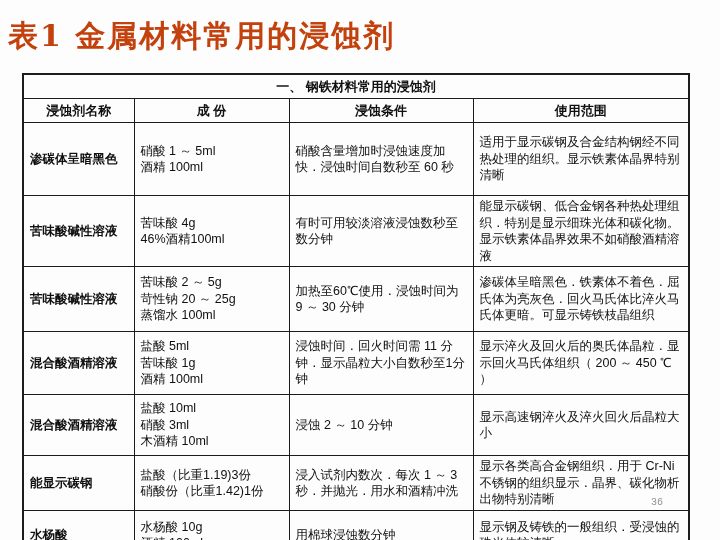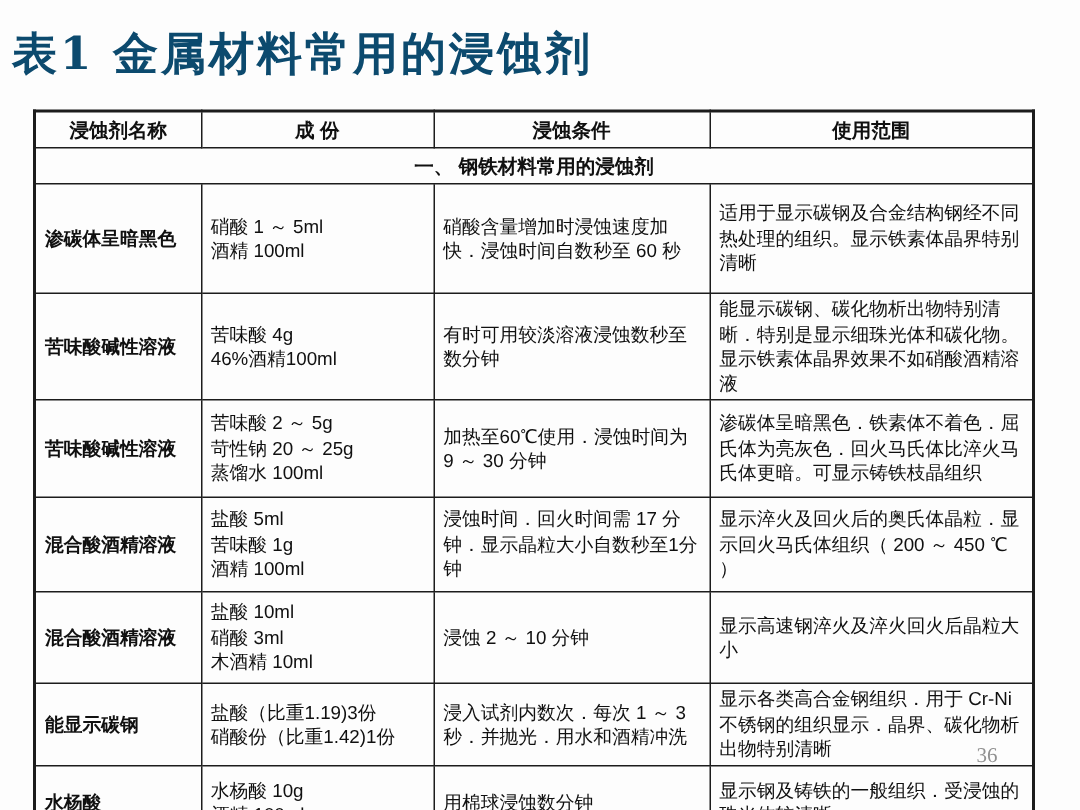--- a/index.html
+++ b/index.html
@@ -3,21 +3,21 @@
 <meta charset="utf-8">
 <style>
   html,body { margin:0; padding:0; }
   body {
     width:720px; height:540px; background:#fdfdfd; position:relative;
     font-family:"Liberation Sans", sans-serif; color:#111; overflow:hidden;
   }
   .page-title {
     position:absolute; top:16px; left:8px;
     font-family:"DejaVu Serif", serif;
-    font-size:30px; font-weight:bold; letter-spacing:2px; color:#0c4a6e;
+    font-size:30px; font-weight:bold; letter-spacing:2px; color:#c2410c;
     white-space:nowrap;
   }
   table.etch {
     position:absolute; top:73px; left:22px;
     width:666px; table-layout:fixed; border-collapse:collapse;
     font-size:12.5px; line-height:1.32; color:#101010;
     border:2px solid #1c1c1c;
   }
   table.etch th, table.etch td {
     border:1px solid #1c1c1c; vertical-align:middle;
@@ -31,73 +31,73 @@
   td.usage { padding-left:8px; padding-right:4px;margin-top:48px; }
   tr.r0 td { height:68px; }
   tr.r1 td { height:63px; }
   tr.r2 td { height:60px; }
   tr.r3 td { height:58px; }
   tr.r4 td { height:56px; }
   tr.r5 td { height:50px; }
   tr.r6 td { height:44px; }
   .page-number {
     position:absolute; left:651px; top:497px;
-    color:#909090; font-size:14px; font-family:Liberation Serif, serif;
+    color:#909090; font-size:10px; font-family:Liberation Mono, monospace;
   }
 </style>
 </head>
 <body>
 
 <div class="page-title">表1 金属材料常用的浸蚀剂</div>
 
 <table class="etch">
   <colgroup>
     <col style="width:111px">
     <col style="width:155px">
     <col style="width:184px">
     <col style="width:216px">
   </colgroup>
   <tbody>
     <tr>
+      <td class="section" colspan="4">一、 钢铁材料常用的浸蚀剂</td>
+    </tr>
+    <tr>
       <th class="hdr">浸蚀剂名称</th>
       <th class="hdr">成 份</th>
       <th class="hdr">浸蚀条件</th>
       <th class="hdr">使用范围</th>
-    </tr>
-    <tr>
-      <td class="section" colspan="4">一、 钢铁材料常用的浸蚀剂</td>
     </tr>
     <tr class="r0">
       <td class="name">渗碳体呈暗黑色</td>
       <td class="comp">硝酸 1 ～ 5ml
 酒精 100ml</td>
       <td class="cond">硝酸含量增加时浸蚀速度加快．浸蚀时间自数秒至 60 秒</td>
       <td class="usage">适用于显示碳钢及合金结构钢经不同热处理的组织。显示铁素体晶界特别清晰</td>
     </tr>
     <tr class="r1">
       <td class="name">苦味酸碱性溶液</td>
       <td class="comp">苦味酸 4g
 46%酒精100ml</td>
       <td class="cond">有时可用较淡溶液浸蚀数秒至数分钟</td>
-      <td class="usage">能显示碳钢、碳化物析出物特别清晰．特别是显示细珠光体和碳化物。显示铁素体晶界效果不如硝酸酒精溶液</td>
+      <td class="usage">能显示碳钢、低合金钢各种热处理组织．特别是显示细珠光体和碳化物。显示铁素体晶界效果不如硝酸酒精溶液</td>
     </tr>
     <tr class="r2">
       <td class="name">苦味酸碱性溶液</td>
       <td class="comp">苦味酸 2 ～ 5g
 苛性钠 20 ～ 25g
 蒸馏水 100ml</td>
       <td class="cond">加热至60℃使用．浸蚀时间为 9 ～ 30 分钟</td>
       <td class="usage">渗碳体呈暗黑色．铁素体不着色．屈氏体为亮灰色．回火马氏体比淬火马氏体更暗。可显示铸铁枝晶组织</td>
     </tr>
     <tr class="r3">
       <td class="name">混合酸酒精溶液</td>
       <td class="comp">盐酸 5ml
 苦味酸 1g
 酒精 100ml</td>
-      <td class="cond">浸蚀时间．回火时间需 17 分钟．显示晶粒大小自数秒至1分钟</td>
+      <td class="cond">浸蚀时间．回火时间需 11 分钟．显示晶粒大小自数秒至1分钟</td>
       <td class="usage">显示淬火及回火后的奥氏体晶粒．显示回火马氏体组织（ 200 ～ 450 ℃ ）</td>
     </tr>
     <tr class="r4">
       <td class="name">混合酸酒精溶液</td>
       <td class="comp">盐酸 10ml
 硝酸 3ml
 木酒精 10ml</td>
       <td class="cond">浸蚀 2 ～ 10 分钟</td>
       <td class="usage">显示高速钢淬火及淬火回火后晶粒大小</td>
     </tr>

